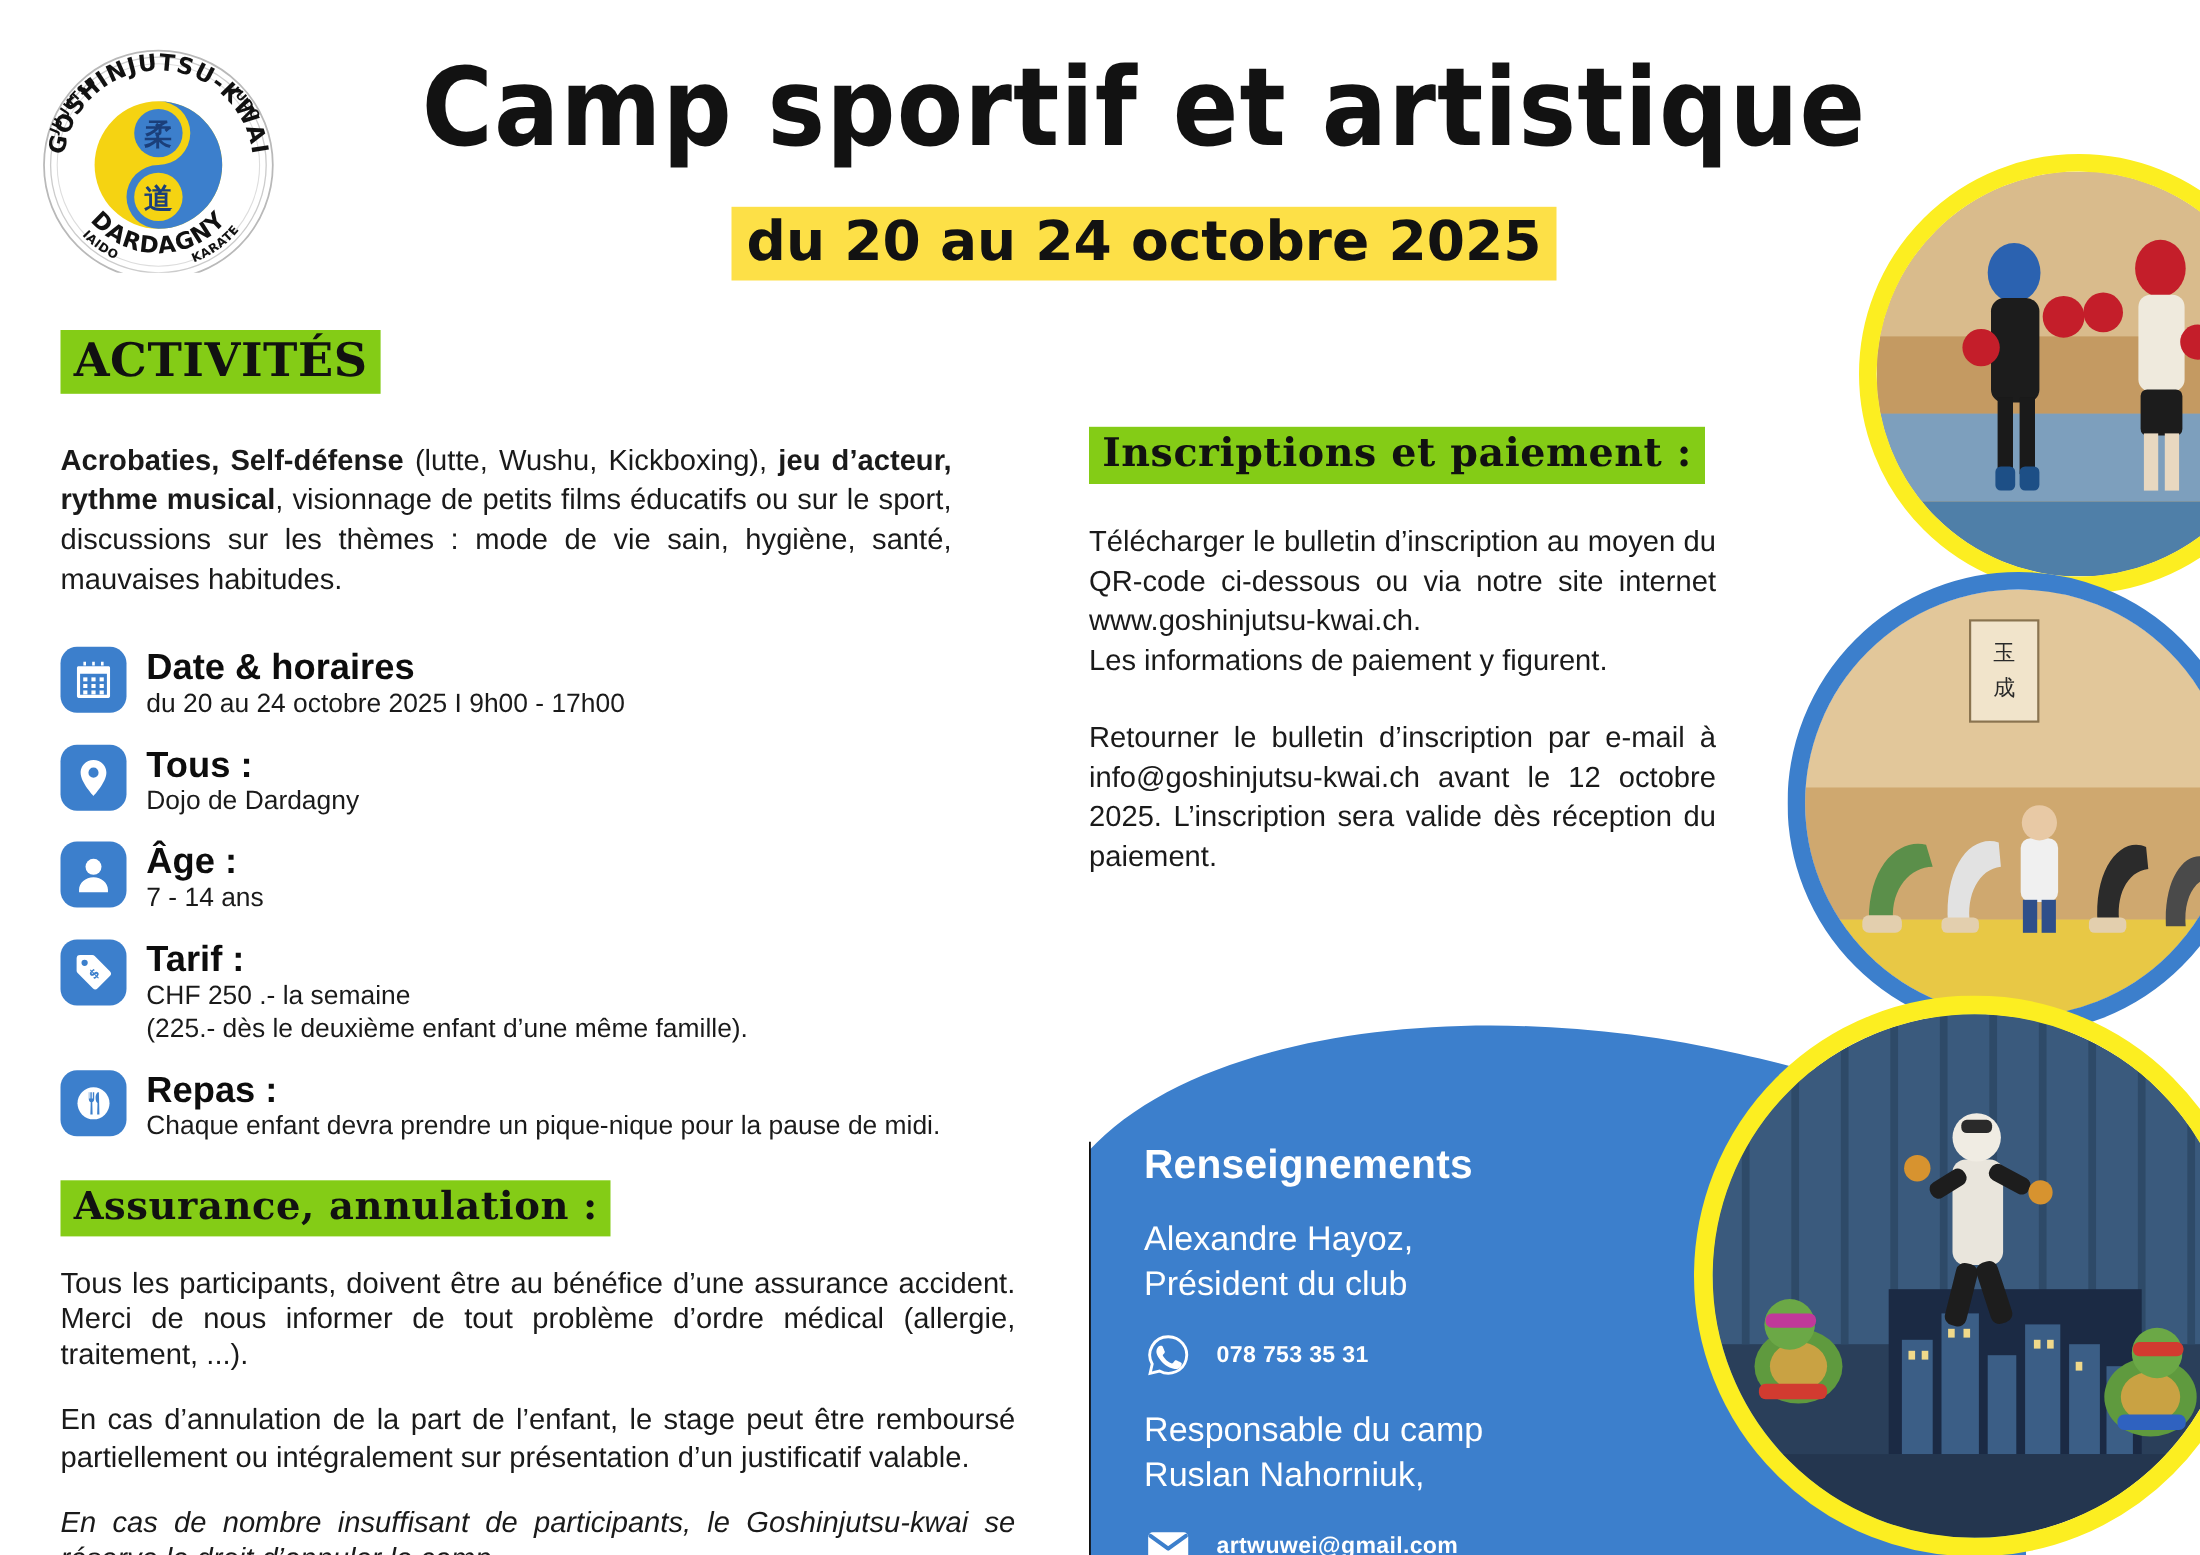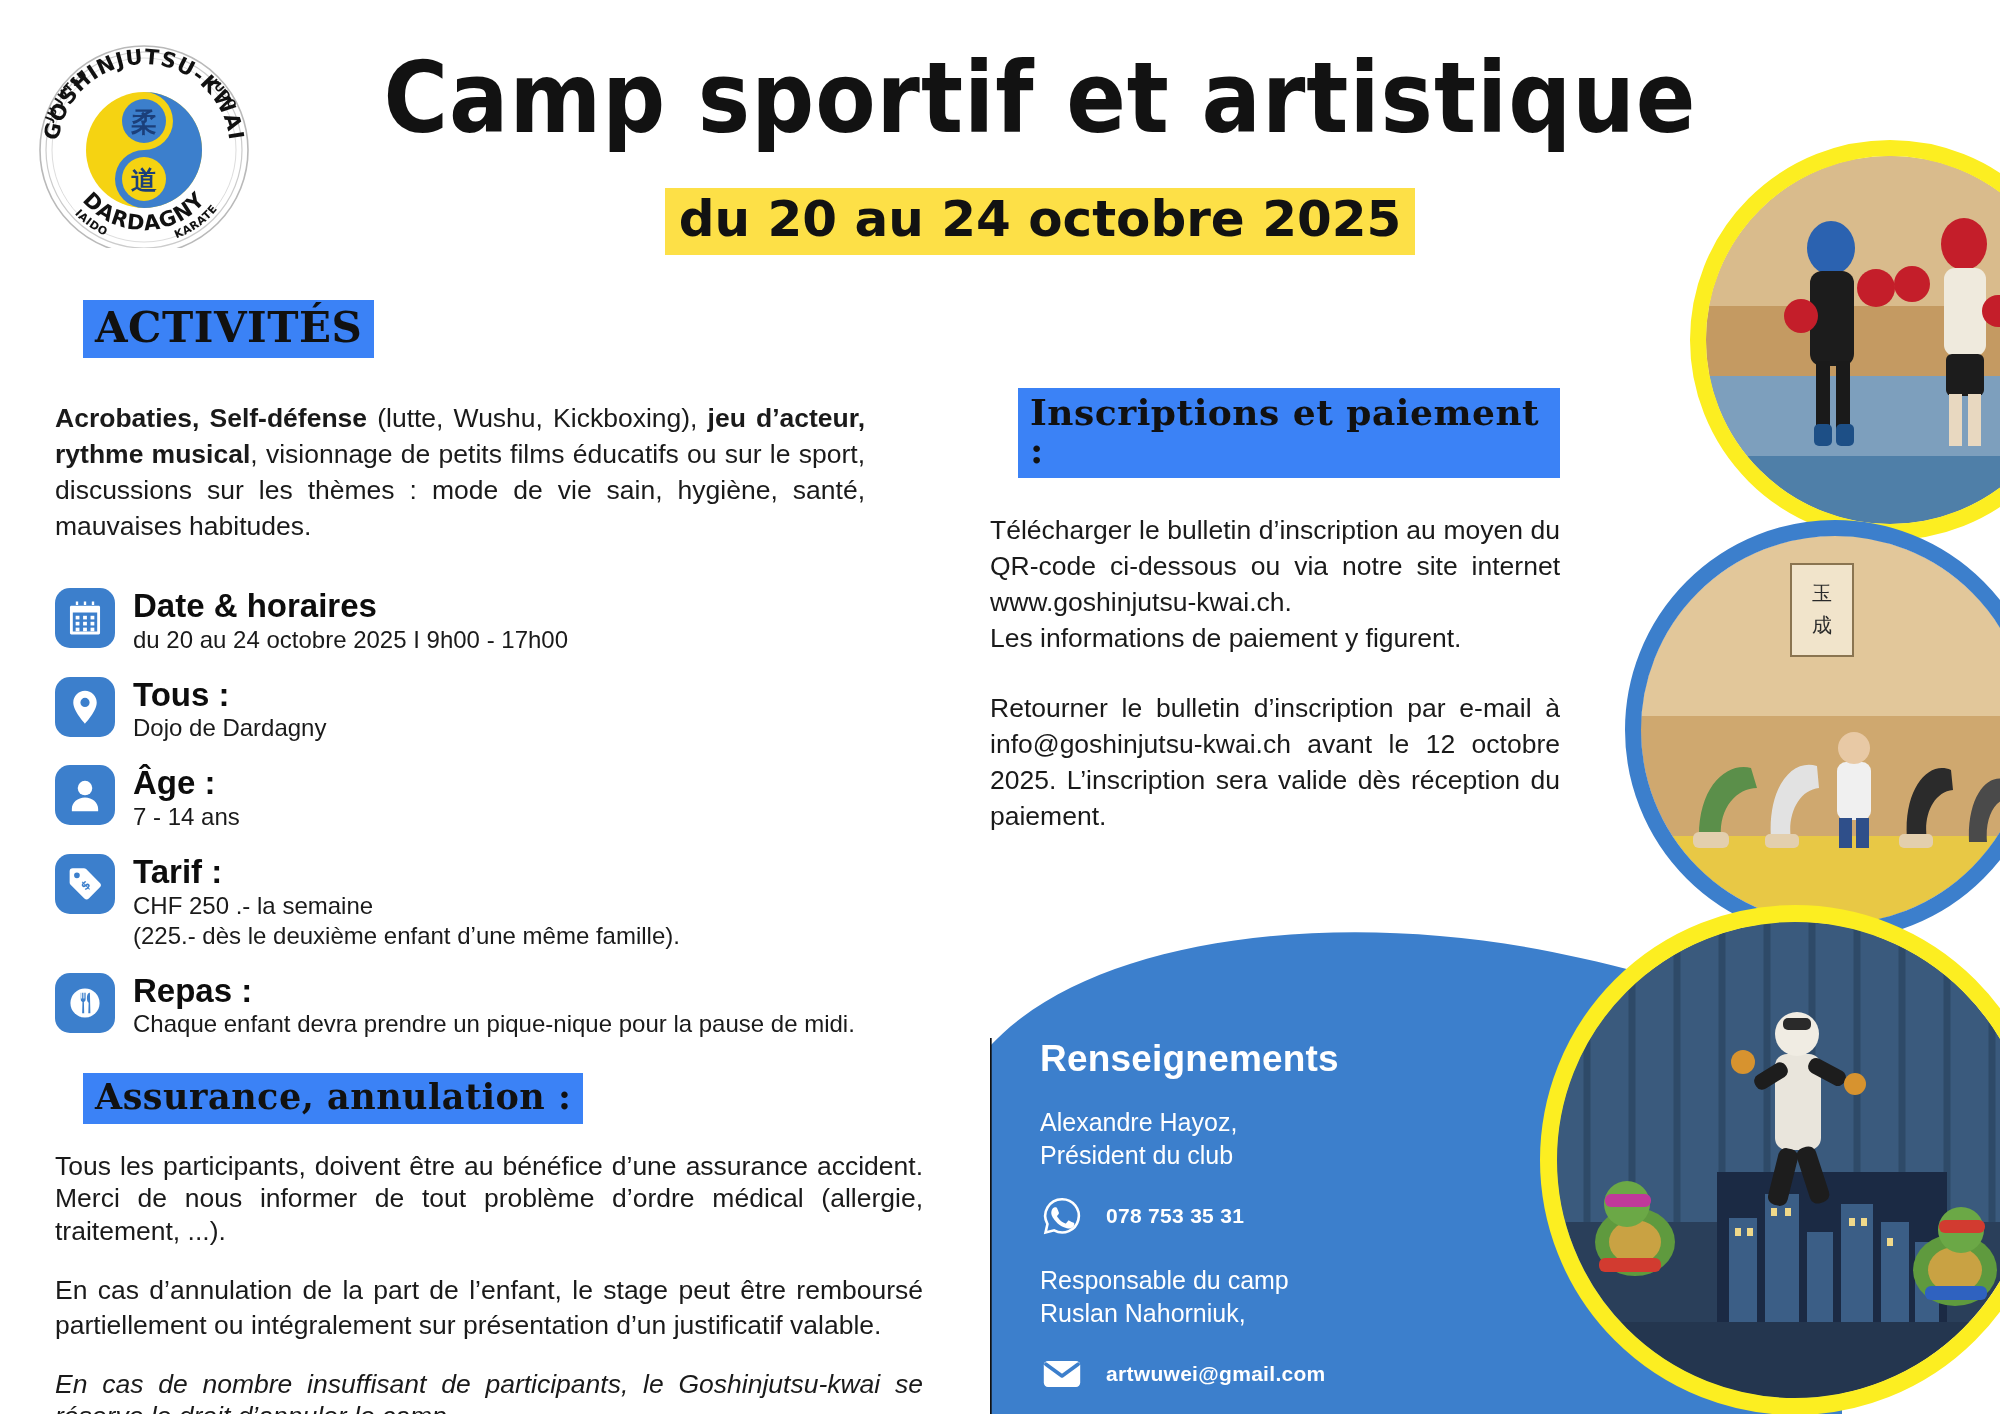--- a/index.html
+++ b/index.html
@@ -47,28 +47,27 @@
     font-size: 50px;
     font-weight: 600;
     color: #121212;
     padding: 4px 14px 8px 14px;
     line-height: 1.1;
   }
 
   
   .hl-heading {
     display: inline-block;
-    background: #3b82f6;
+    background: #84cc16;
     font-family: "DejaVu Serif", serif;
     font-weight: 700;
     color: #111111;
     padding: 6px 12px 8px 12px;
     line-height: 1.05;
     letter-spacing: 0.5px;
-    margin-left: 28px;
   }
 
   
   .col-left { position: absolute; left: 55px; top: 300px; width: 840px; }
   #h-activites { font-size: 42px; margin-bottom: 0; }
 
   .body-text {
     font-size: 26.5px;
     line-height: 1.36;
     color: #1a1a1a;
@@ -147,21 +146,21 @@
     color: #ffffff;
   }
   .rens-title {
     font-size: 37px;
     font-weight: 700;
     color: #ffffff;
     letter-spacing: 0.2px;
   }
   .rens-name {
     margin-top: 26px;
-    font-size: 25px;
+    font-size: 31px;
     line-height: 1.32;
     color: #ffffff;
   }
   .rens-contact {
     display: flex; align-items: center;
     margin-top: 22px;
   }
   .rens-contact .cicon {
     flex: 0 0 auto;
     width: 44px; height: 44px;

